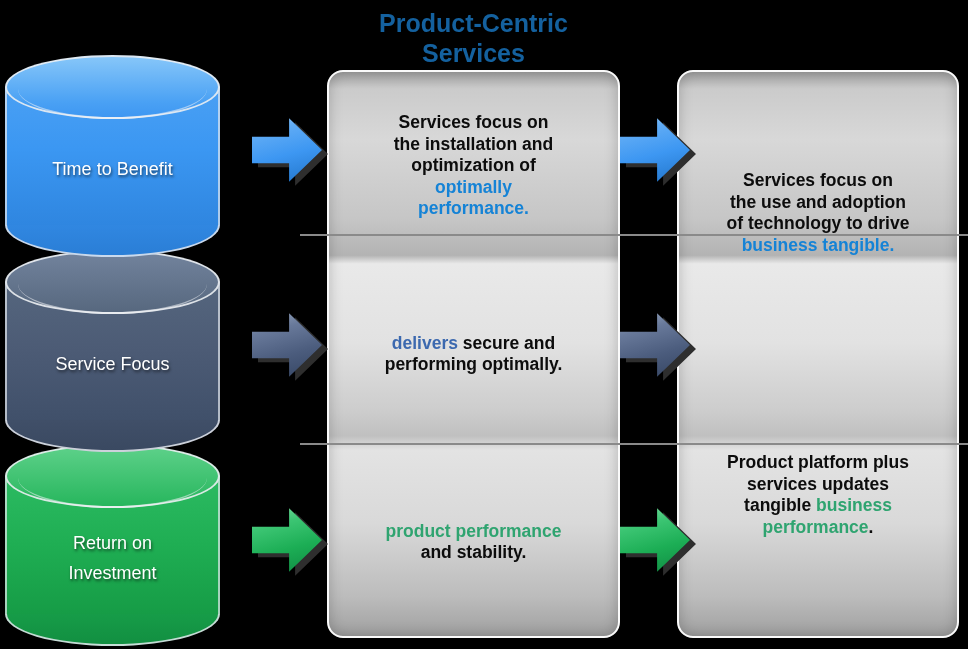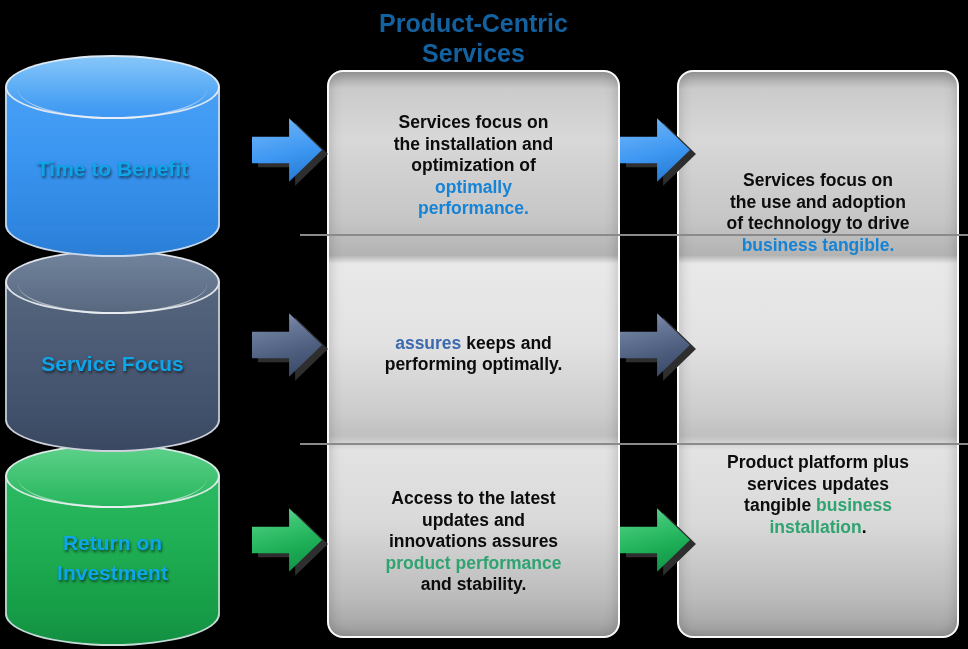--- a/index.html
+++ b/index.html
@@ -72,21 +72,21 @@
     border-radius:50%; border:2px solid rgba(235,238,242,.9);
     box-sizing:border-box; z-index:2;
   }
   .cyl .arc {
     position:absolute; top:4px; left:6%; right:6%; height:58px;
     border-radius:50%; border-bottom:2px solid rgba(240,242,245,.55);
     z-index:3;
   }
   .cyl .label {
     position:absolute; left:0; right:0; top:114px; transform:translateY(-50%);
-    z-index:4; color:#0ea5e9; font-weight:700; font-size:21px; line-height:30px;
+    z-index:4; color:#ffffff; font-weight:400; font-size:18px; line-height:30px;
     text-align:center; white-space:pre-line;
     text-shadow:1px 2px 3px rgba(0,0,0,.6);
   }
 
   .cyl-blue  .top { background:linear-gradient(180deg,#86c6f9 0%,#4aa1f4 75%,#3e97f2 100%); }
   .cyl-blue  .mid { background:linear-gradient(180deg,#4aa0f4 0%,var(--cylinder-blue,#3b97f2) 45%,#2f86e0 100%); }
   .cyl-blue  .bot { background:linear-gradient(180deg,#3790ec 0%,#2a7ed6 100%); }
 
   .cyl-slate .top { background:linear-gradient(180deg,#72839d 0%,#57687f 100%); }
   .cyl-slate .mid { background:linear-gradient(180deg,#55667e 0%,var(--cylinder-slate,#4c5b75) 50%,#40506a 100%); }
@@ -142,44 +142,41 @@
 
   <div class="col col-mid">
     <div class="cell r1">
         <div class="txt"><span>Services focus on
 the installation and
 optimization of
 </span><span class="hl">optimally
 performance.</span><span></span></div>
       </div>
     <div class="cell r2">
-        <div class="txt"><span class="hl">assures</span><span> keeps and
+        <div class="txt"><span class="hl">delivers</span><span> secure and
 performing optimally.</span></div>
       </div>
     <div class="cell r3">
-        <div class="txt"><span>Access to the latest
-updates and
-innovations assures
-</span><span class="hl">product performance</span><span>
+        <div class="txt"><span class="hl">product performance</span><span>
 and stability.</span></div>
       </div>
   </div>
 
   <div class="col col-right">
     <div class="cell r1">
         <div class="txt"><span>Services focus on
 the use and adoption
 of technology to drive
 </span><span class="hl">business tangible.</span><span></span></div>
       </div>
     <div class="cell r3">
         <div class="txt"><span>Product platform plus
 services updates
 tangible </span><span class="hl">business
-installation</span><span>.</span></div>
+performance</span><span>.</span></div>
       </div>
   </div>
 
   <div class="divider divider-1"></div>
   <div class="divider divider-2"></div>
 
   <div class="arrow-wrap" style="left:252px;top:113px">
       <div class="arrow arrow-blue"></div>
     </div>
   <div class="arrow-wrap" style="left:620px;top:113px">

